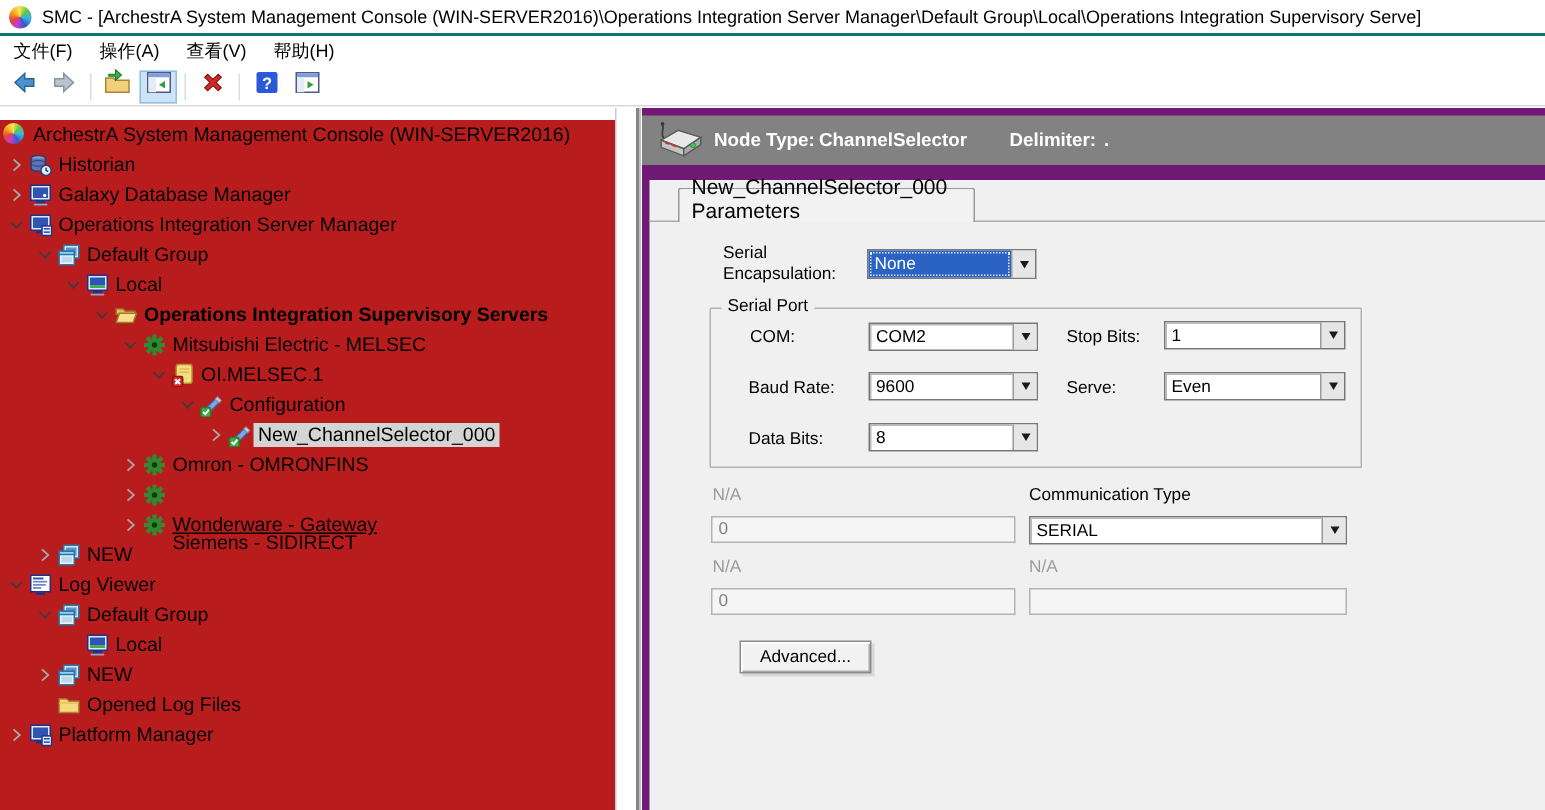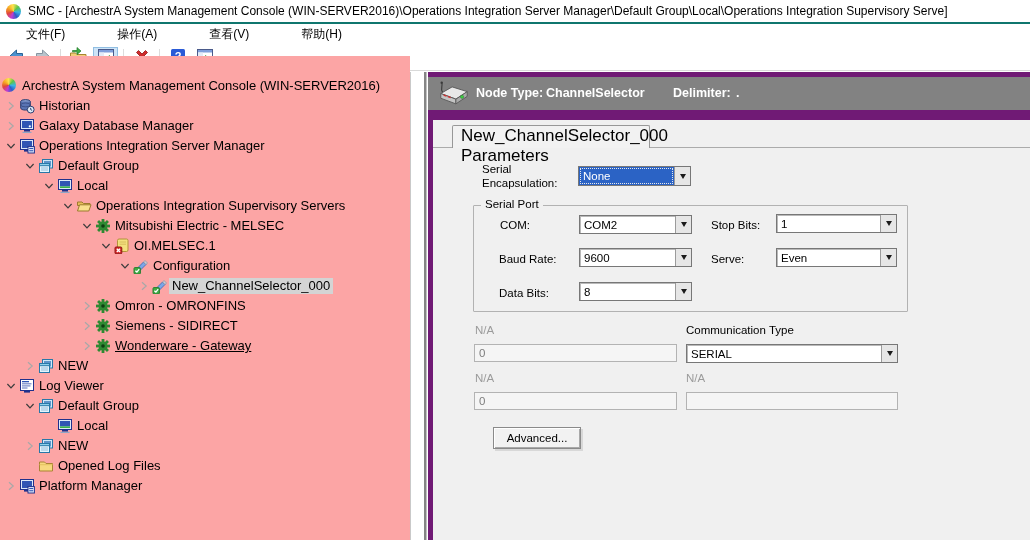--- a/index.html
+++ b/index.html
@@ -7,50 +7,50 @@
   body{font-family:"Liberation Sans",sans-serif;background:#fff;position:relative;color:#000}
 
   
   .titlebar{position:absolute;left:0;top:0;width:100%;height:24px;background:#fff;display:flex;align-items:center;padding-left:6px;gap:7px;border-bottom:2px solid #0f766e;white-space:nowrap;overflow:hidden}
   .titlebar .ttext{font-size:12px}
   .swirl{display:inline-block;width:15px;height:15px;border-radius:50%;flex:0 0 auto;
     background:conic-gradient(from 200deg,#c23bd4,#e0483a,#f5a623,#ffe24d,#5cc44a,#3cb4e5,#2b5fc7,#c23bd4)}
 
   
   .menubar{position:absolute;left:0;top:24px;width:100%;height:21px;background:#fff;display:flex;align-items:center;font-size:12px}
-  .menu-item{padding:2px 26px;cursor:default}
+  .menu-item{padding:2px 9px;cursor:default}
 
   
   .toolbar{position:absolute;left:0;top:45px;width:100%;height:26px;background:#fff;display:flex;align-items:center;border-bottom:1px solid #d9d9d9;padding-left:2px}
   .tbtn{width:25px;height:22px;display:flex;align-items:center;justify-content:center;margin:0 1px;border:1px solid transparent}
   .tbtn.active{background:#cde4f7;border:1px solid #91bfe3}
   .tsep{width:1px;height:18px;background:#dcdcdc;margin:0 4px}
 
   
-  .tree-pane{position:absolute;left:0;top:56px;width:410px;bottom:0;background:#fca5a5;overflow:hidden;padding-top:20px}
+  .tree-pane{position:absolute;left:0;top:80px;width:410px;bottom:0;background:#b91c1c;overflow:hidden;padding-top:0}
   .tree-row{position:relative;height:20px;width:100%}
   .tree-row .exp{position:absolute;top:4px;width:12px;height:12px;display:flex;align-items:center;justify-content:center}
   .tree-row .ticon{position:absolute;top:2px;width:16px;height:16px}
   .tree-row .ticon svg{display:block}
   .tree-row .tlabel{position:absolute;top:2px;font-size:13px;line-height:16px;white-space:nowrap;padding:0 3px}
   .tree-row.selected .tlabel{background:#d4d4d4}
   .vline1{position:absolute;left:410px;top:72px;width:1px;bottom:0;background:#c9c9c9}
   .vline2{position:absolute;left:424px;top:72px;width:3px;bottom:0;background:#858585;border-right:1px solid #c2c2c2}
 
   
   .details{position:absolute;left:428px;top:72px;right:0;bottom:0;background:#701a75}
   .dheader{position:absolute;left:0;top:5px;right:0;height:33px;background:#828282;color:#fff}
   .dheader .devicon{position:absolute;left:9px;top:3px}
   .dheader .ht{position:absolute;top:9px;font-weight:bold;font-size:12.5px;white-space:nowrap}
   .ht.nt-label{left:48px}.ht.nt-value{left:118px}
   .ht.dl-label{left:245px}.ht.dl-value{left:308px}
 
   .form-area{position:absolute;left:5px;top:48px;right:0;bottom:0;background:#f0f0f0}
   .tabline{position:absolute;left:0;top:27px;right:0;height:1px;background:#ababab}
-  .tab{position:absolute;left:19px;top:5px;width:198px;height:23px;background:#f2f2f2;border:1px solid #989898;border-bottom:none;border-radius:2px 2px 0 0;display:flex;align-items:flex-start;padding-left:8px;z-index:2;font-size:17px}
+  .tab{position:absolute;left:19px;top:5px;width:198px;height:23px;background:#f2f2f2;border:1px solid #989898;border-bottom:none;border-radius:2px 2px 0 0;display:flex;align-items:flex-end;padding-left:8px;z-index:2;font-size:14px}
 
   .lbl{position:absolute;font-size:11.5px;color:#000;white-space:nowrap}
   .lbl.gray{color:#9b9b9b}
   .se-lbl{left:49px;top:42px;width:90px;line-height:14px;white-space:normal}
 
   .combo{position:absolute;height:20px;background:#fff;border:1px solid #777;box-shadow:inset 1px 1px 0 #b9b9b9;display:flex;align-items:stretch}
   .combo .cval{flex:1;font-size:11.5px;display:flex;align-items:center;padding-left:4px;overflow:hidden;white-space:nowrap}
   .combo .cbtn{width:16px;flex:0 0 auto;background:#e6e6e6;border-left:1px solid #9b9b9b;display:flex;align-items:center;justify-content:center}
   .combo .cbtn::after{content:"";border-left:3.5px solid transparent;border-right:3.5px solid transparent;border-top:5px solid #1a1a1a}
   .combo.focused .cval{background:#2b63c5;color:#fff;outline:1px dotted #e8e8e8;outline-offset:-2px}
@@ -239,21 +239,21 @@
         <svg width="10" height="10" viewBox="0 0 10 10">
           <path d="M1.4 3 L5 6.8 L8.6 3" fill="none" stroke="#3c3c3c" stroke-width="1.2"></path>
         </svg>
       </span>
       <span class="ticon" style="left: 76px;">
         <svg width="16" height="16" viewBox="0 0 16 16">
           <path d="M1.5 4 h4.5 L7.5 5.5 h6.5 v2 H1.5 Z" fill="#e9bd5a" stroke="#9c7b2e"></path>
           <path d="M1.5 13 L3.6 6.8 h11.4 L12.8 13 Z" fill="#f9df8d" stroke="#9c7b2e"></path>
         </svg>
       </span>
-      <span class="tlabel" style="left: 93px;">Operations Integration Supervisory Servers</span>
+      <span class="tlabel" style="left: 93px; font-weight: bold;">Operations Integration Supervisory Servers</span>
     </div>
     <div class="tree-row">
       <span class="exp" style="left: 81px;">
         <svg width="10" height="10" viewBox="0 0 10 10">
           <path d="M1.4 3 L5 6.8 L8.6 3" fill="none" stroke="#3c3c3c" stroke-width="1.2"></path>
         </svg>
       </span>
       <span class="ticon" style="left: 95px;">
         <svg width="16" height="16" viewBox="0 0 16 16">
           <g fill="#2f8a32">
@@ -350,21 +350,21 @@
           <g fill="#2f8a32">
             <rect x="6.6" y="1" width="2.8" height="14"></rect>
             <rect x="1" y="6.6" width="14" height="2.8"></rect>
             <rect x="6.6" y="1" width="2.8" height="14" transform="rotate(45 8 8)"></rect>
             <rect x="6.6" y="1" width="2.8" height="14" transform="rotate(-45 8 8)"></rect>
           </g>
           <circle cx="8" cy="8" r="4.5" fill="#2f8a32"></circle>
           <circle cx="8" cy="8" r="1.8" fill="#0f3d12"></circle>
         </svg>
       </span>
-      <span class="tlabel" style="left: 112px;">Siemens - SIDIRECT</span>
+      <span class="tlabel" style="left: 112px; margin-top: 32px;">Siemens - SIDIRECT</span>
     </div>
     <div class="tree-row">
       <span class="exp" style="left: 81px;">
         <svg width="10" height="10" viewBox="0 0 10 10">
           <path d="M3 1.2 L7.2 5 L3 8.8" fill="none" stroke="#a8a8a8" stroke-width="1.2"></path>
         </svg>
       </span>
       <span class="ticon" style="left: 95px;">
         <svg width="16" height="16" viewBox="0 0 16 16">
           <g fill="#2f8a32">

